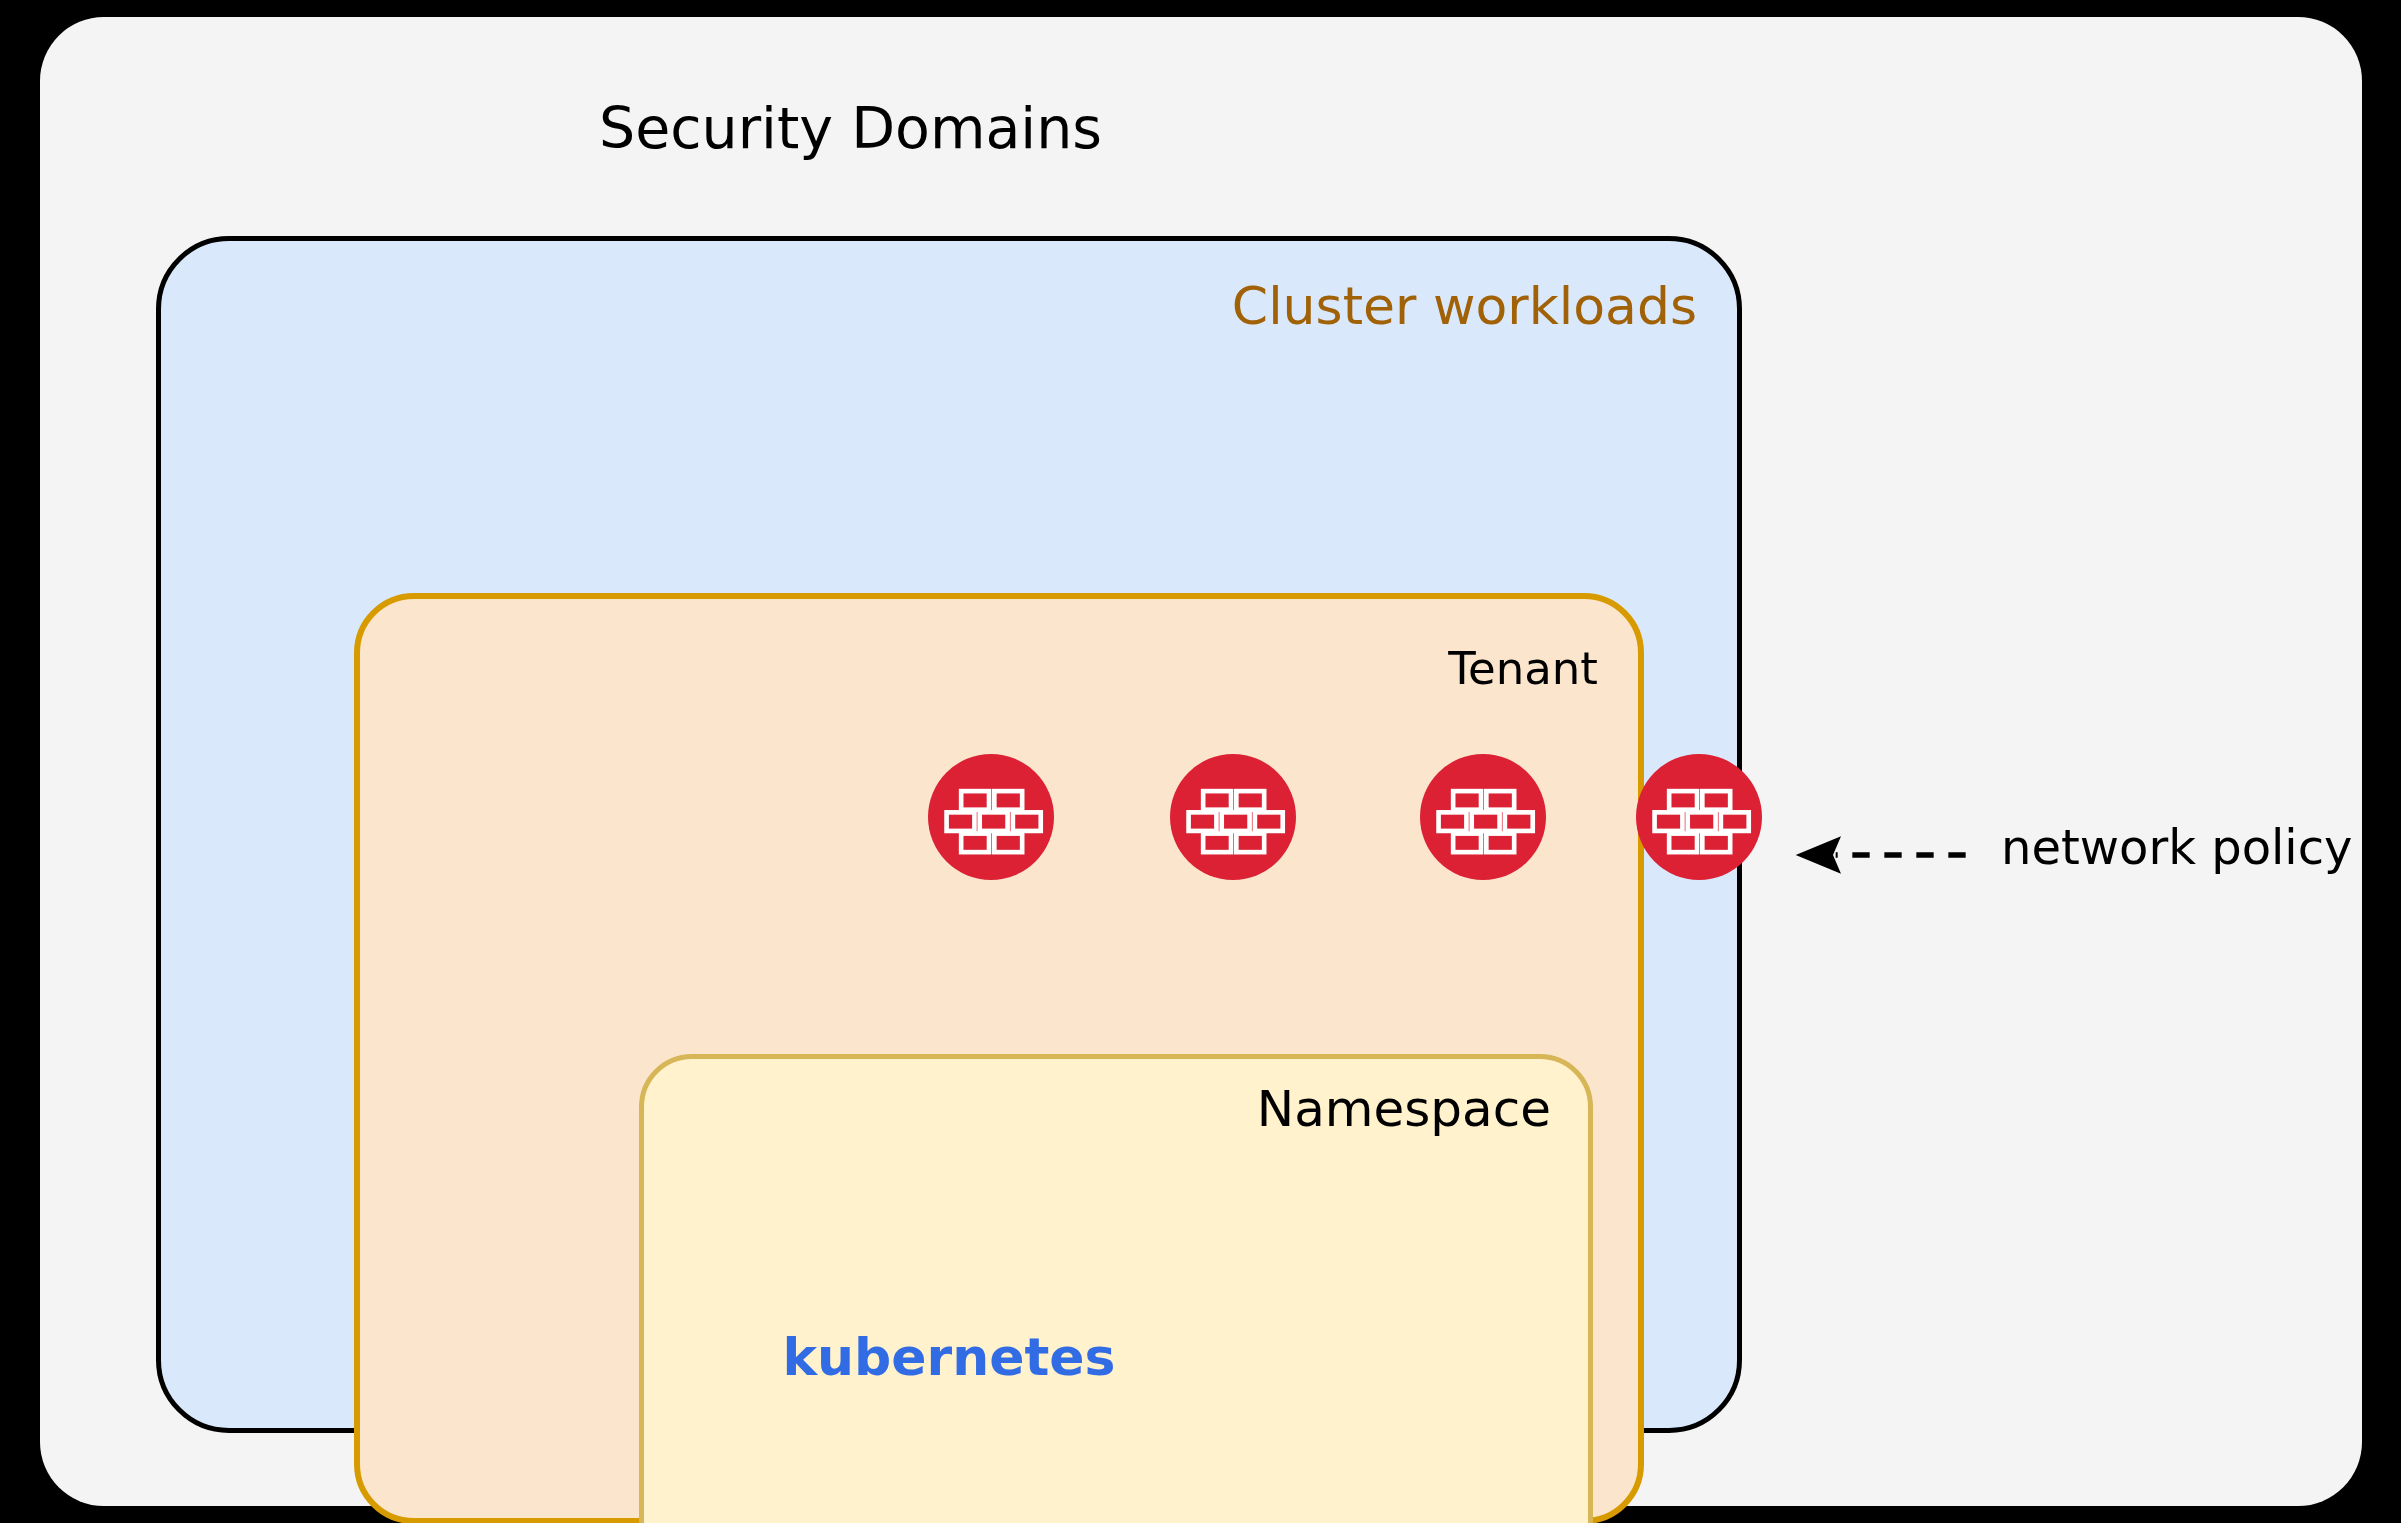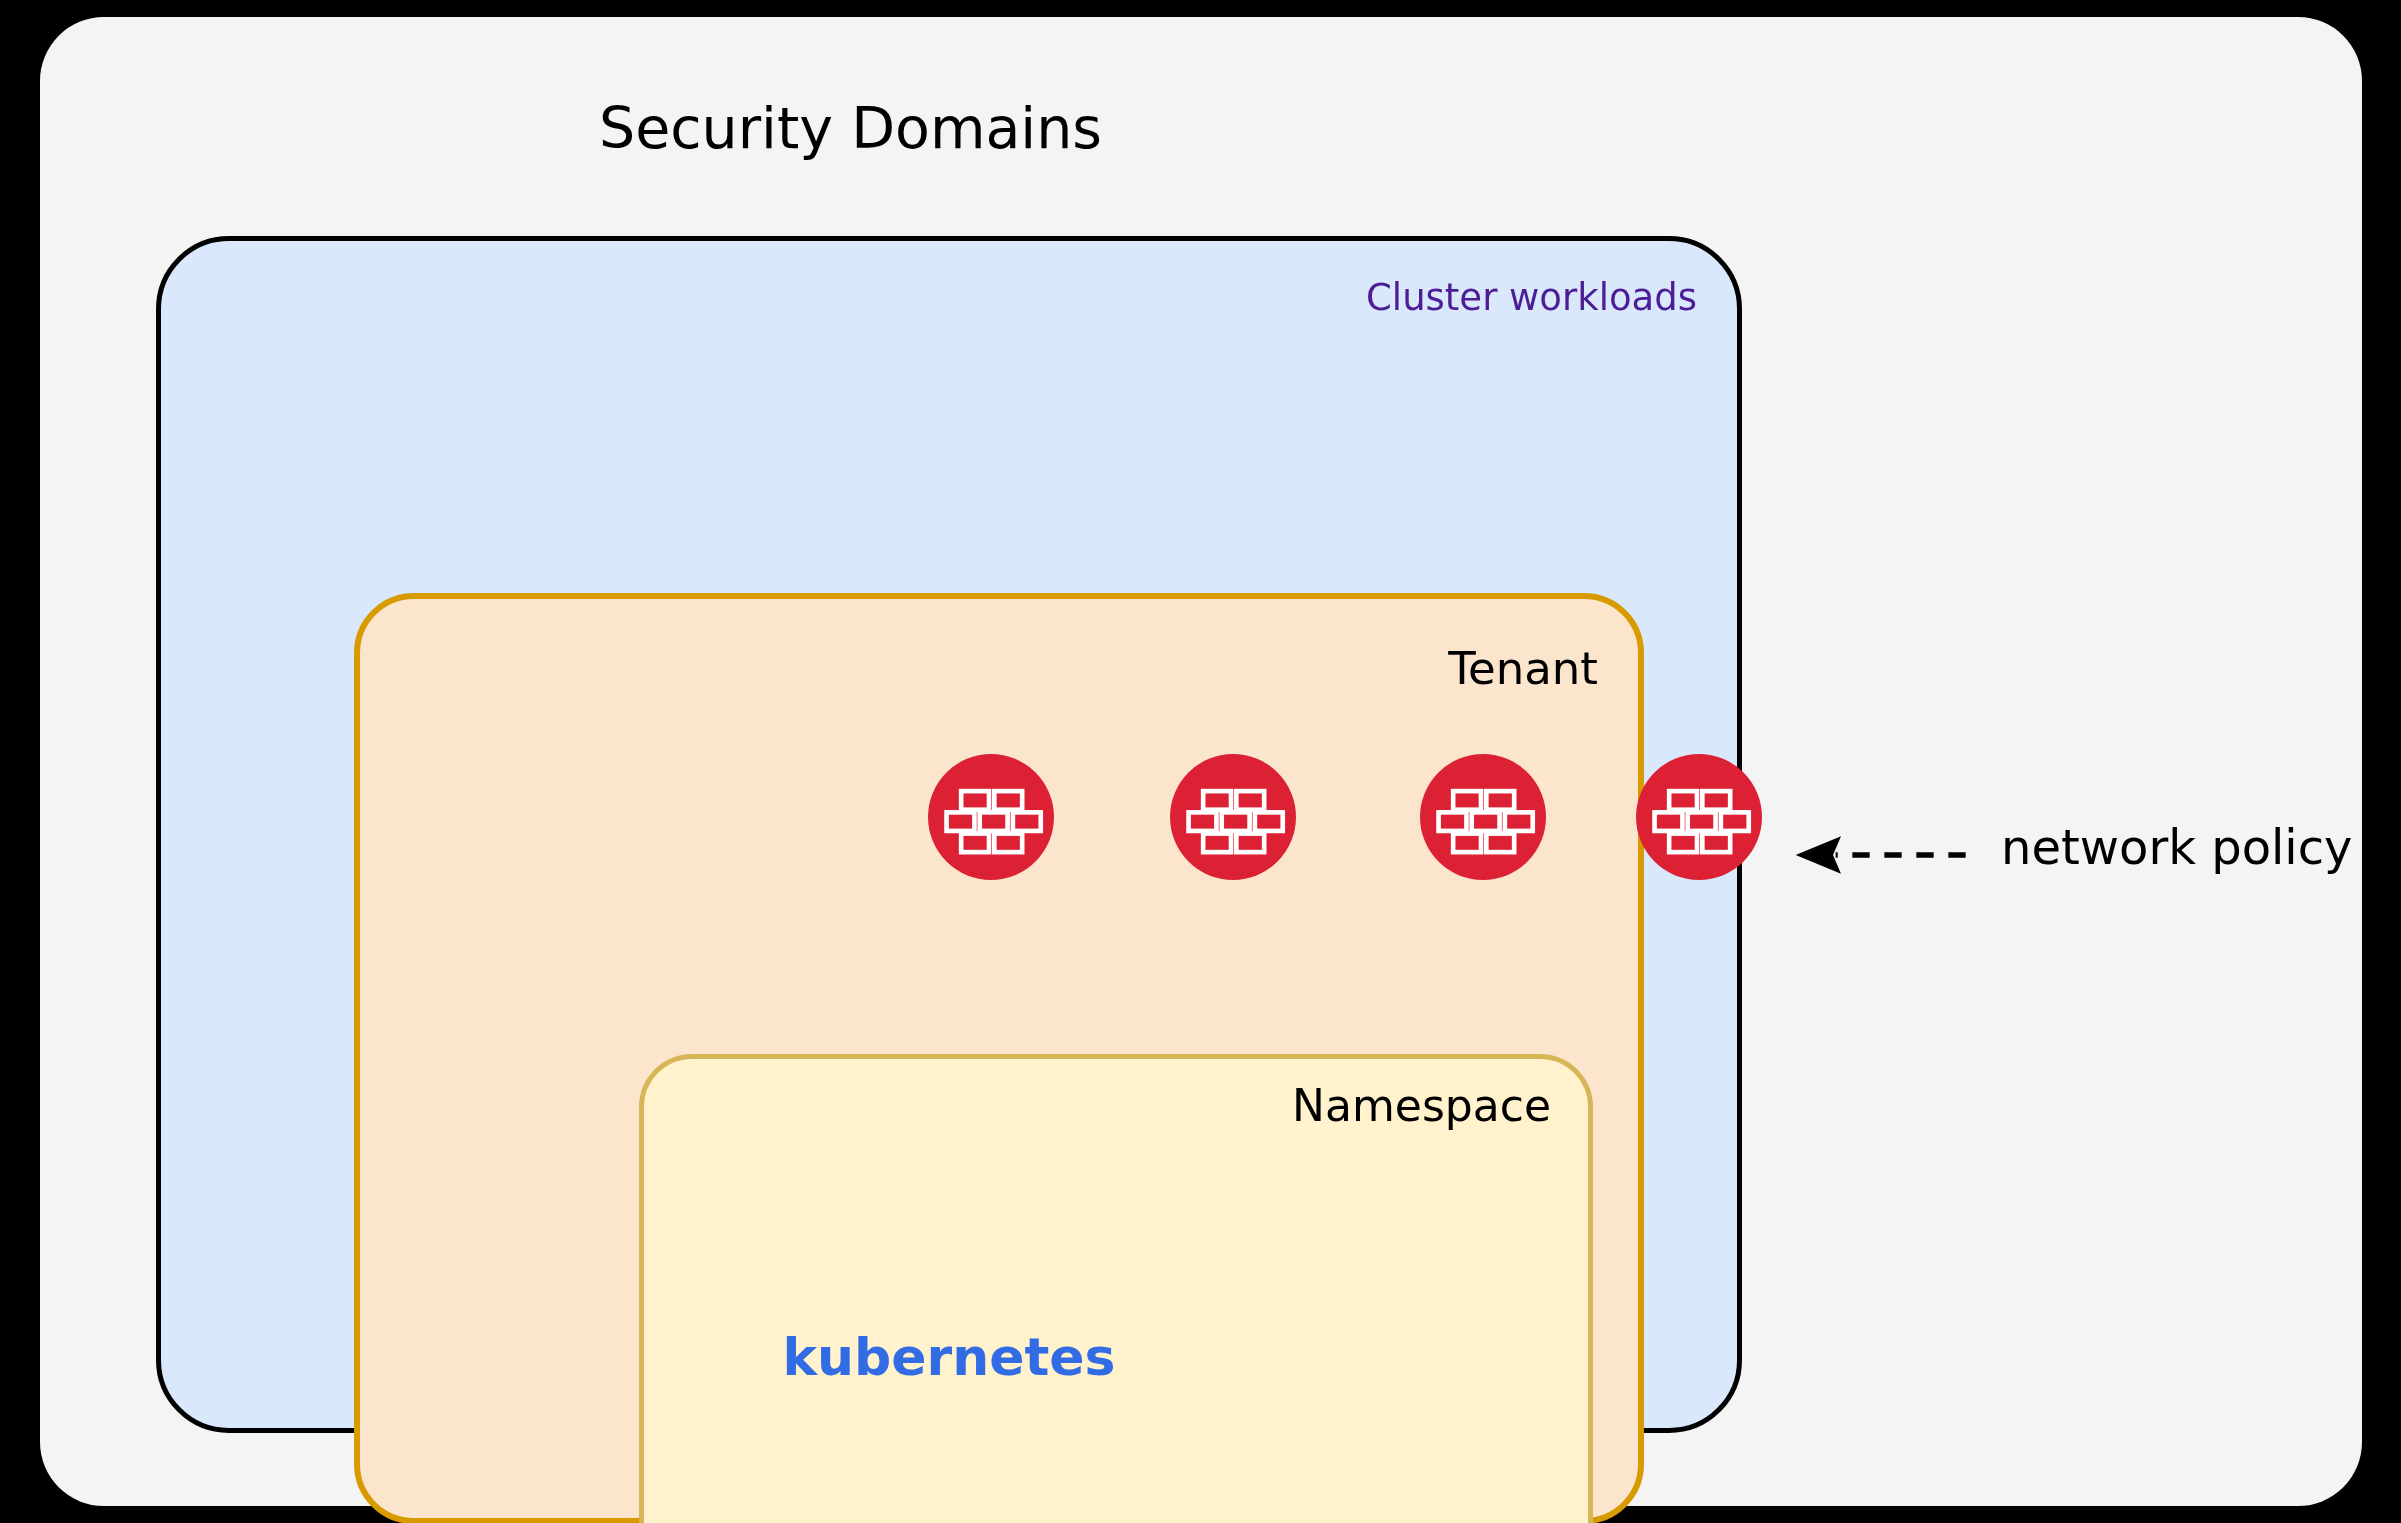--- a/index.html
+++ b/index.html
@@ -53,22 +53,22 @@
     height: 1197px;
     background: #DAE8FC;
     border: 5.3px solid #000000;
     border-radius: 73px;
     box-sizing: border-box;
   }
   .cluster-title {
     position: absolute;
     right: 40px;
     top: 35px;
-    font-size: 37px;
-    color: #4c1d95;
+    font-size: 52px;
+    color: #a16207;
     white-space: nowrap;
   }
   .kubernetes-label {
     position: absolute;
     left: 0;
     right: 0;
     bottom: 41px;
     text-align: center;
     font-size: 52px;
     font-weight: bold;
@@ -106,21 +106,21 @@
     height: 731px;
     background: #FFF2CC;
     border: 5.3px solid #D6B656;
     border-radius: 53px;
     box-sizing: border-box;
   }
   .namespace-title {
     position: absolute;
     right: 37px;
     top: 21px;
-    font-size: 44px;
+    font-size: 50px;
     color: #000000;
     white-space: nowrap;
   }
 
   
   .fw {
     position: absolute;
     width: 126px;
     height: 126px;
     border-radius: 50%;

